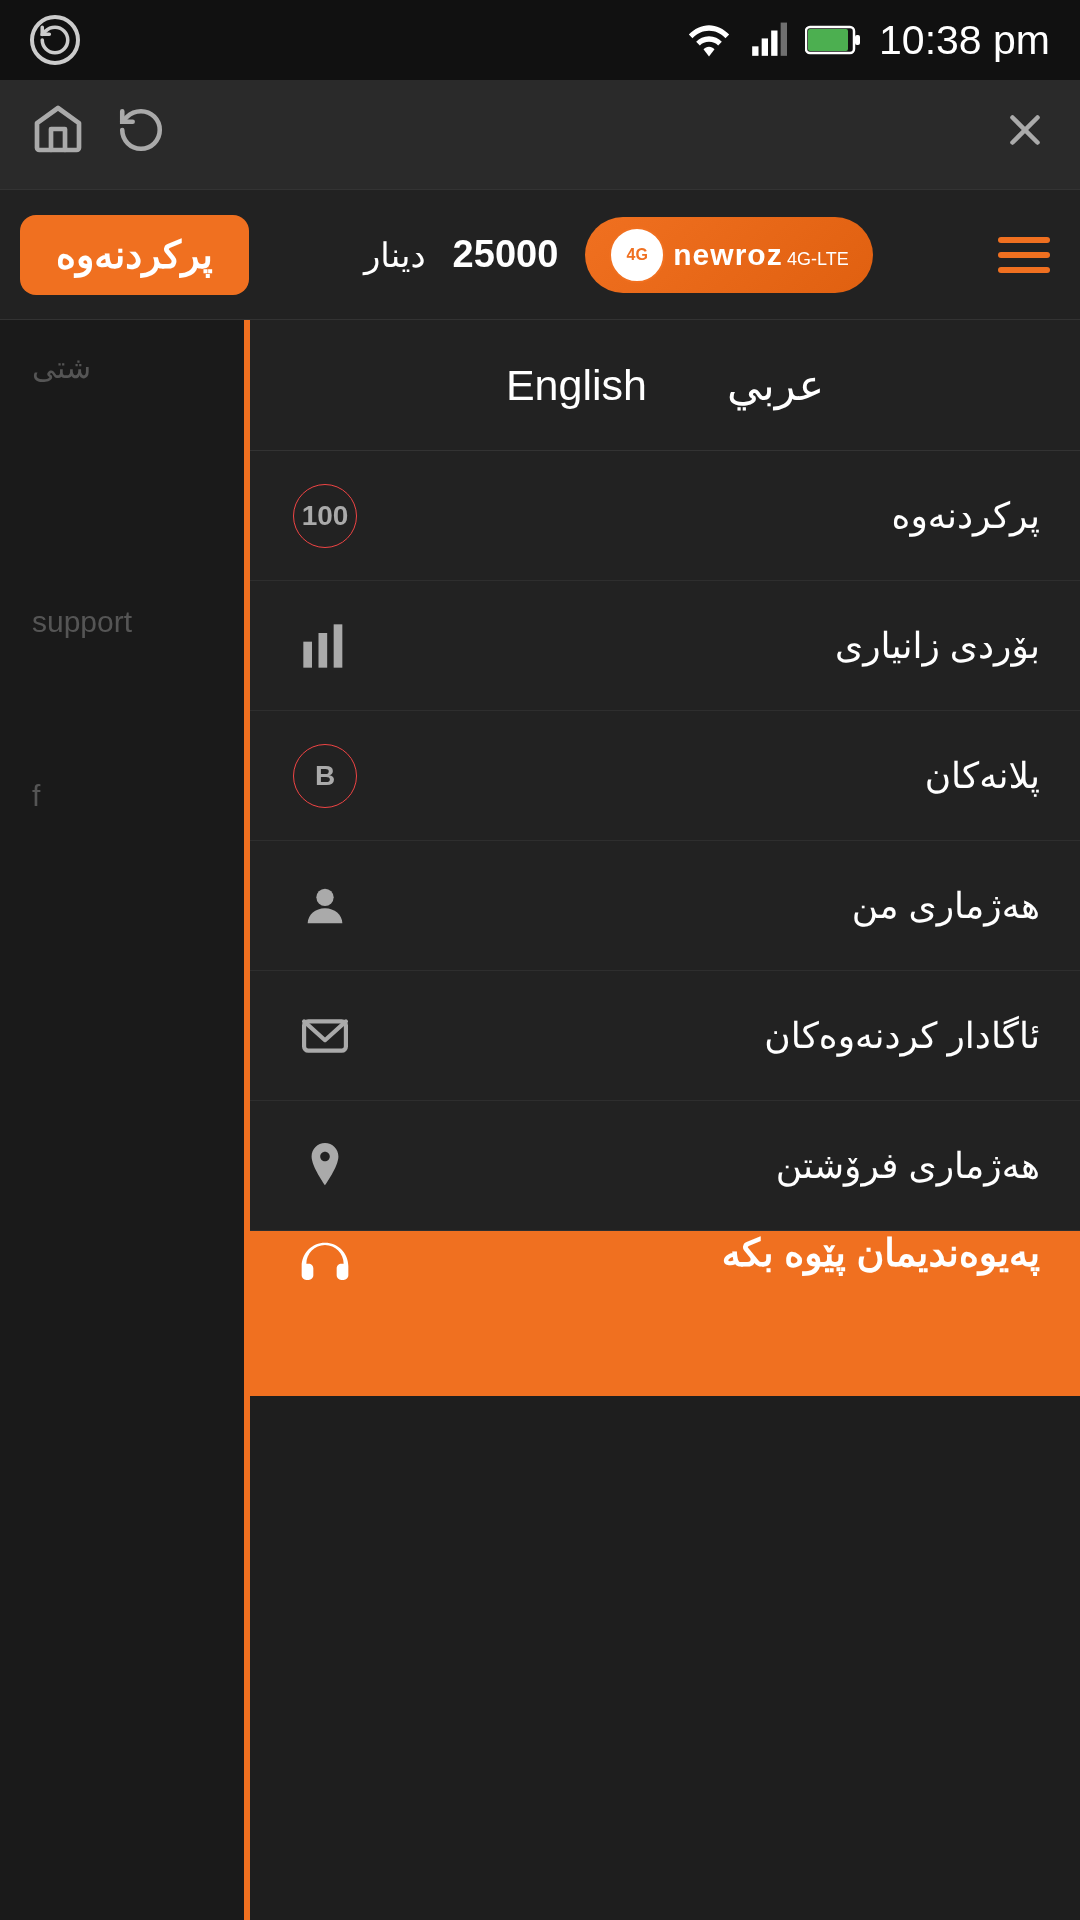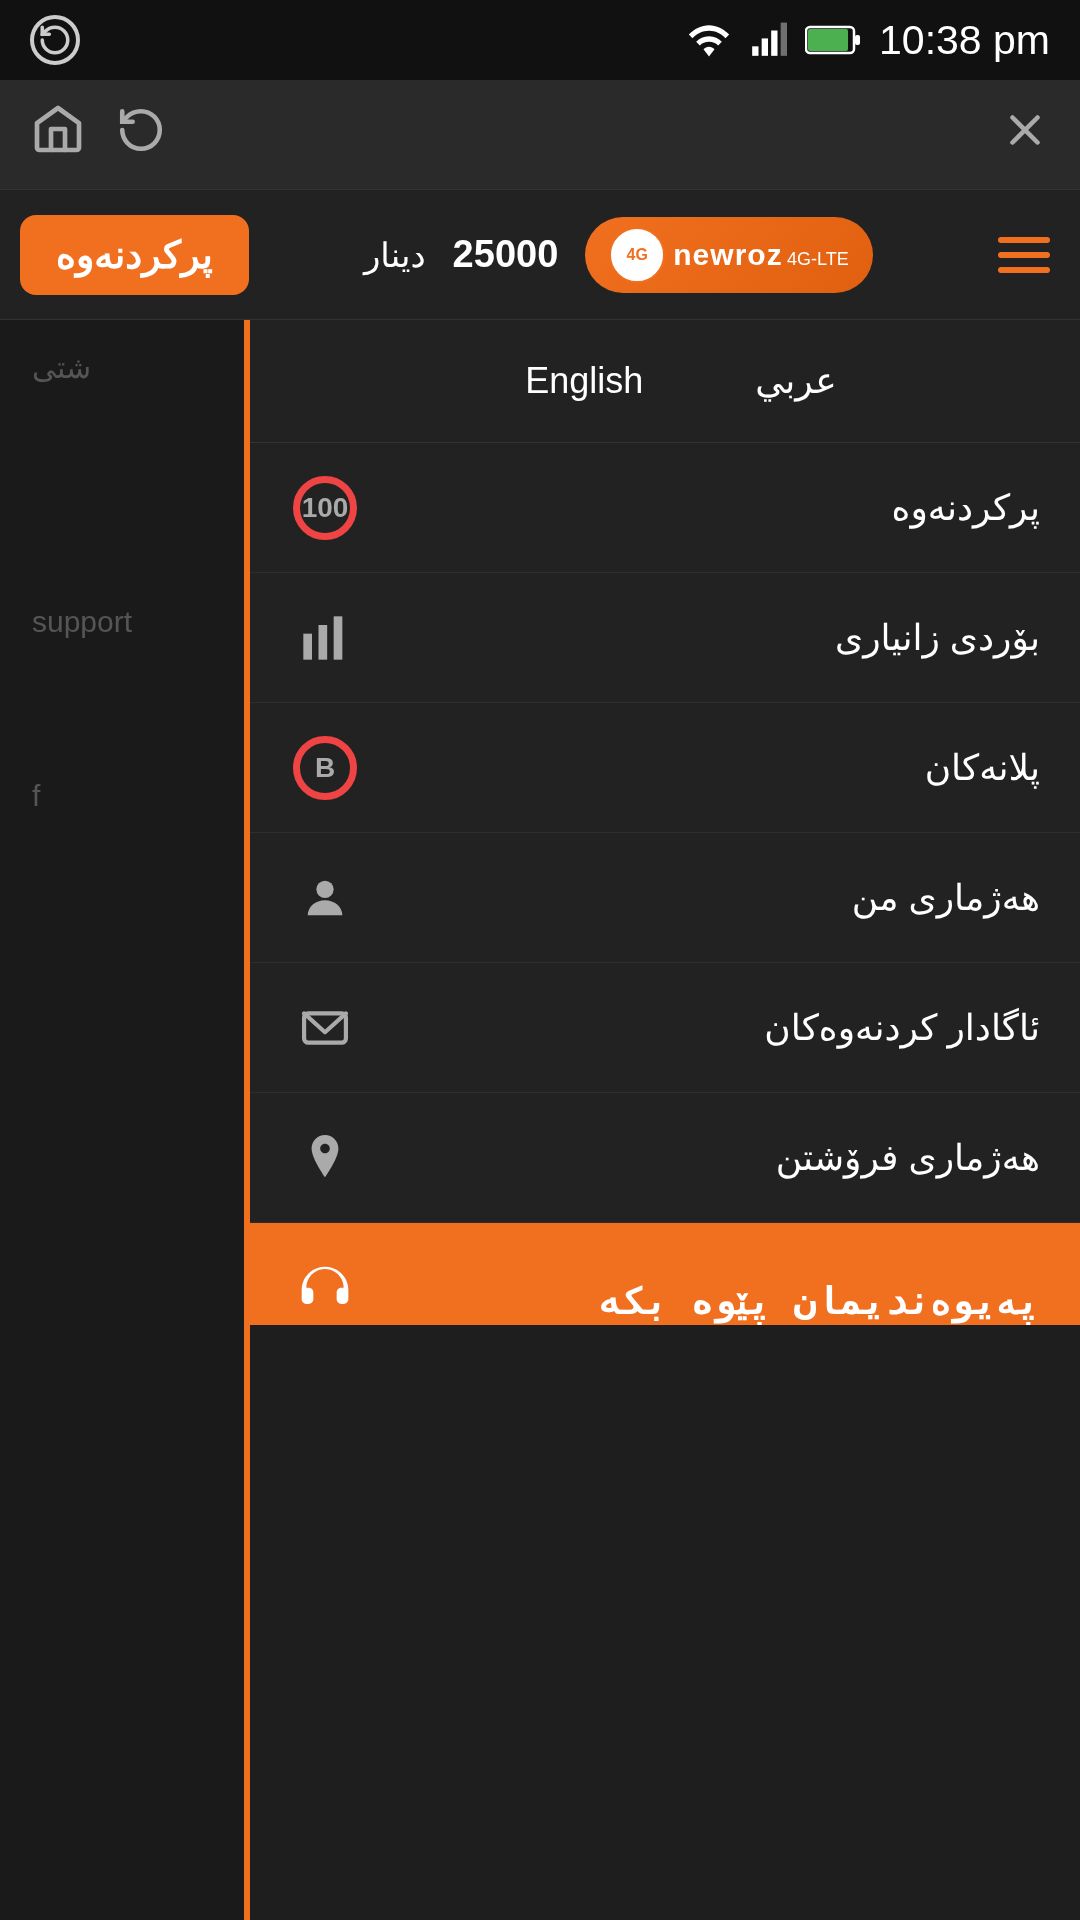--- a/index.html
+++ b/index.html
@@ -206,23 +206,22 @@
     .language-row {
       display: flex;
       align-items: center;
       justify-content: center;
       gap: 80px;
       padding: 40px 30px;
       border-bottom: 1px solid #333;
     }
     .lang-option {
       color: #fff;
-      font-size: 36px;
-      cursor: pointer;
-      margin-left: 32px;
+      font-size: 43px;
+      cursor: pointer;
     }
     .lang-option.active {
       color: #fff;
     }
 
     
     .menu-item {
       display: flex;
       align-items: center;
       justify-content: flex-end;
@@ -244,42 +243,41 @@
       width: 70px;
       height: 70px;
       display: flex;
       align-items: center;
       justify-content: center;
       flex-shrink: 0;
     }
     .icon-circle {
       width: 64px;
       height: 64px;
-      border: 7px solid #ef4444;
+      border: 1px solid #ef4444;
       border-radius: 50%;
       display: flex;
       align-items: center;
       justify-content: center;
       color: #aaa;
       font-size: 28px;
       font-weight: bold;
     }
 
     
     .contact-row {
       display: flex;
-      align-items: flex-end;
+      align-items: flex-start;
       justify-content: flex-end;
       padding: 0 40px;
-      height: 102px;
+      height: 165px;
       background: #f07020;
       cursor: pointer;
       direction: rtl;
       gap: 30px;
-      font-family: Liberation Mono, monospace;
     }
     .contact-label {
       color: #fff;
       font-size: 38px;
       font-weight: bold;
       direction: rtl;
       text-align: right;
       flex: 1;
     }
     .contact-icon {

